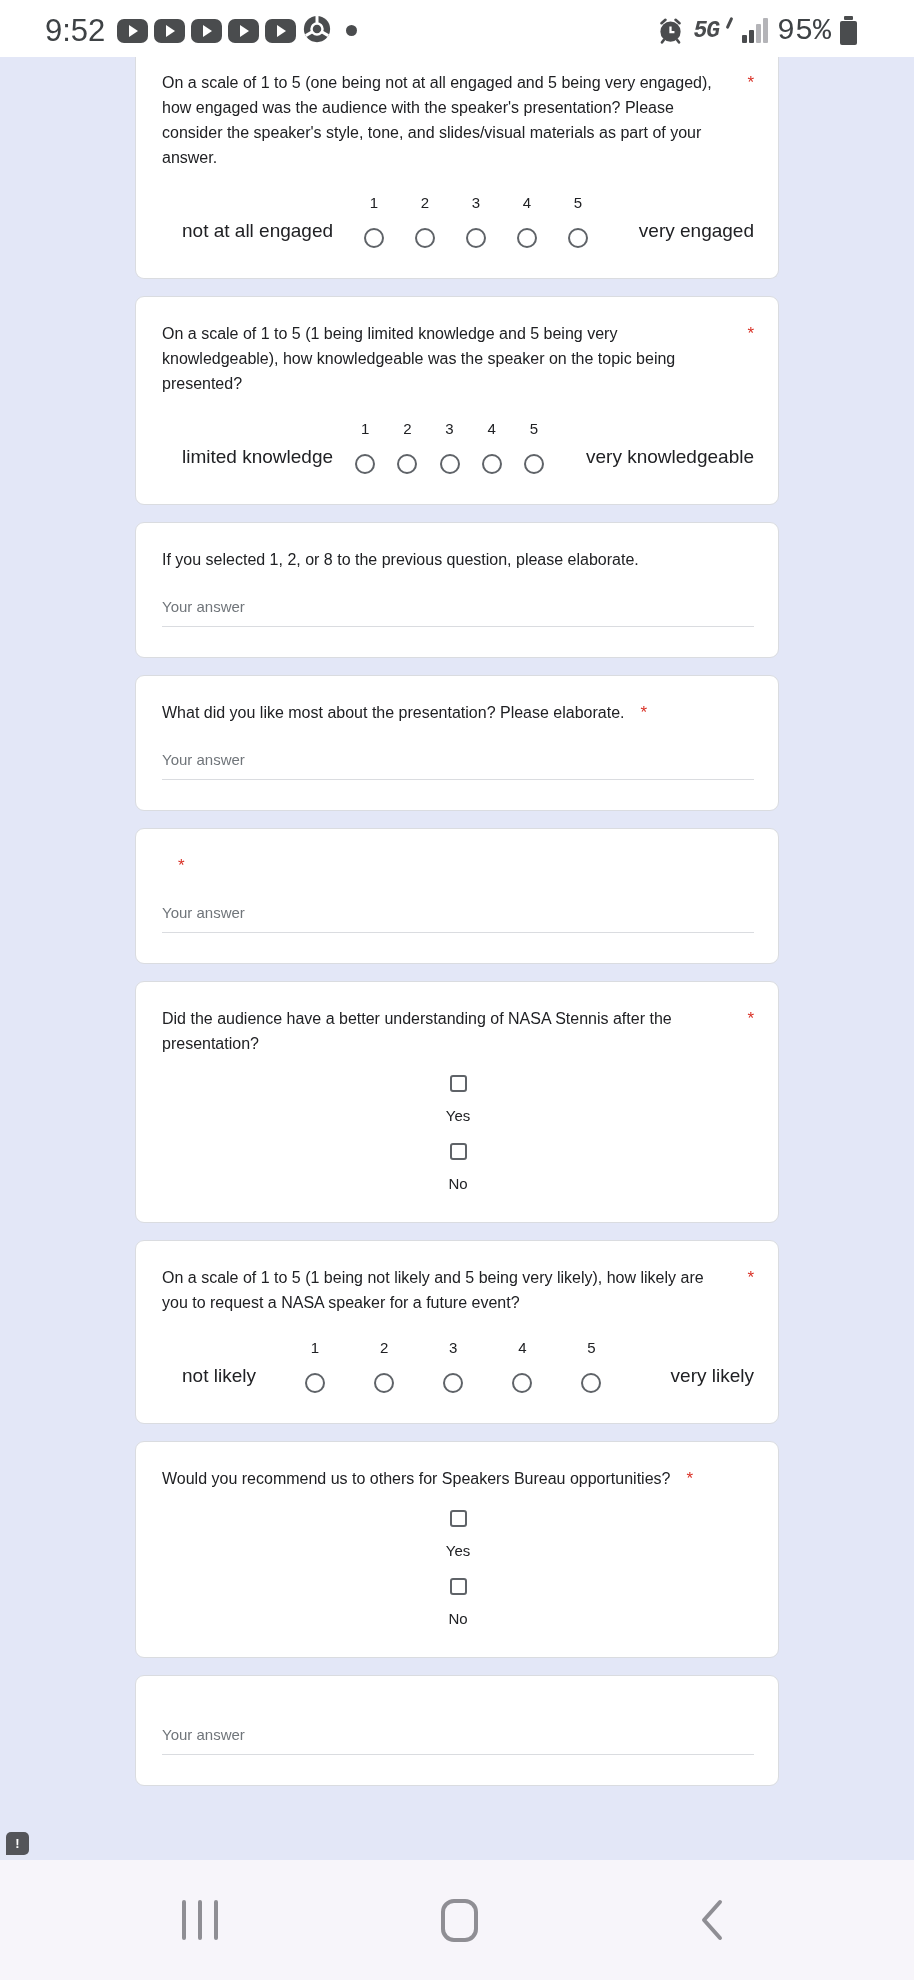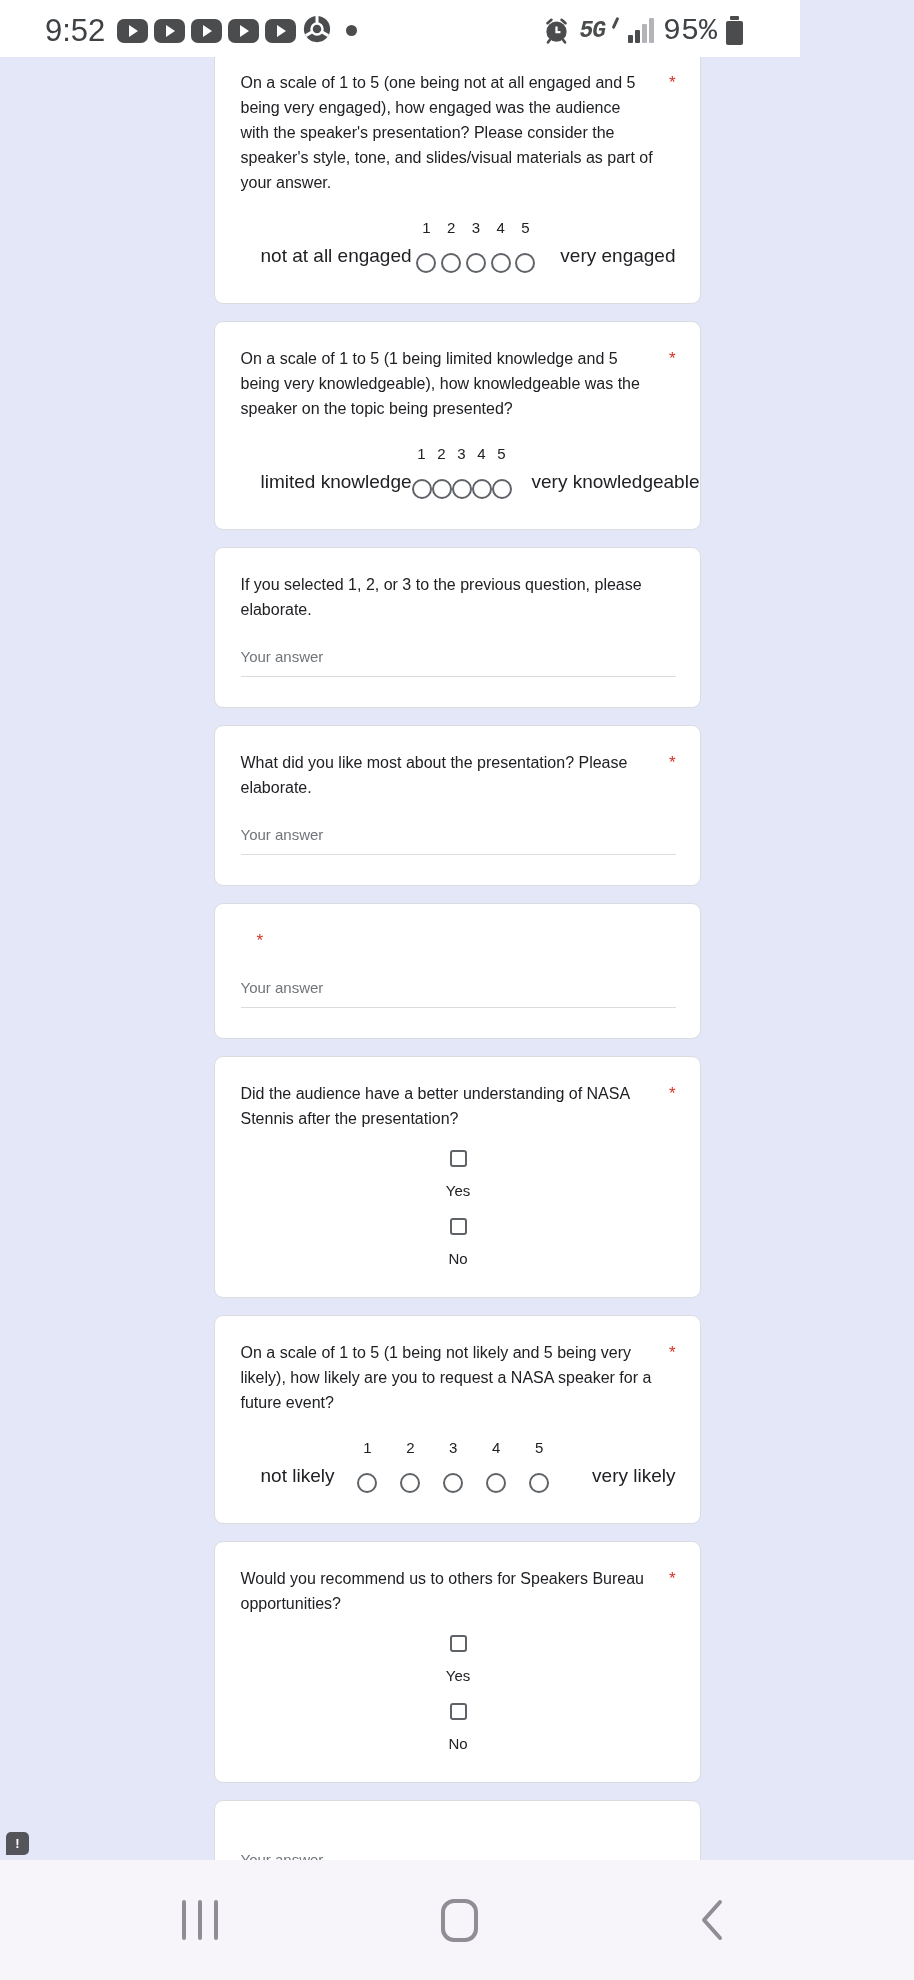--- a/index.html
+++ b/index.html
@@ -6,21 +6,21 @@
     --page-bg:#e3e7f7; --nav-bg:#f7f5fa; --card-bg:#ffffff; --card-border:#dadce0;
     --text:#202124; --muted:#70757a; --control:#5f6368; --required:#d93025;
     --sb-icon:#4a4c4e; --sb-text:#3e4245; --nav-icon:#8f8e94;
   }
   *{box-sizing:border-box;}
   html,body{margin:0;padding:0;}
   body{width:914px;height:1980px;position:relative;overflow:hidden;
        background:var(--page-bg);font-family:"Liberation Sans",sans-serif;color:var(--text);}
 
   
-  .status-bar{position:absolute;top:0;left:0;width:800px;height:57px;background:#fff;
+  .status-bar{position:absolute;top:0;left:0;width:914px;height:57px;background:#fff;
               display:flex;align-items:center;justify-content:space-between;padding:4px 57px 0 45px;}
   .sb-left{display:flex;align-items:center;gap:12px;}
   .sb-time{font-size:31px;font-weight:300;color:var(--sb-text);}
   .app-icons{display:flex;align-items:center;gap:6px;}
   .yt-icon{width:31px;height:24px;background:var(--sb-icon);border-radius:7px;
            display:flex;align-items:center;justify-content:center;}
   .yt-tri{width:0;height:0;border-left:9px solid #fff;border-top:6px solid transparent;
           border-bottom:6px solid transparent;margin-left:2px;}
   .notif-dot{width:11px;height:11px;border-radius:50%;background:var(--sb-icon);margin-left:8px;}
   .sb-right{display:flex;align-items:center;gap:9px;font-family:Liberation Mono, monospace;}
@@ -29,21 +29,21 @@
         transform:rotate(25deg);margin:-16px 2px 0 0;}
   .sig{display:flex;align-items:flex-end;gap:2px;}
   .sig i{display:block;width:5px;border-radius:1px;}
   .bat-pct{font-size:30px;font-weight:300;color:var(--sb-text);}
   .battery{position:relative;width:17px;height:29px;}
   .battery .tip{position:absolute;top:0;left:4px;width:9px;height:4px;background:var(--sb-icon);border-radius:1px;}
   .battery .body{position:absolute;bottom:0;left:0;width:17px;height:24px;background:var(--sb-icon);border-radius:2px;}
 
   
   .content{position:absolute;top:57px;left:0;width:914px;height:1803px;overflow:hidden;background:var(--page-bg);}
-  .cards{width:487px;margin:0 auto;display:flex;flex-direction:column;gap:17px;}
+  .cards{width:644px;margin:0 auto;display:flex;flex-direction:column;gap:17px;}
   .card{background:var(--card-bg);border:1px solid var(--card-border);border-radius:9px;
         padding:24px 24px 30px 26px;}
   .card.first{border-top:none;border-top-left-radius:0;border-top-right-radius:0;padding-top:13px;}
   .q-header{display:flex;align-items:flex-start;}
   .q-title{font-size:16px;line-height:25px;color:var(--text);flex:0 1 auto;}
   .req{color:var(--required);font-size:17px;line-height:25px;margin-left:16px;flex:0 0 auto;}
 
   .scale-block{display:flex;align-items:flex-end;margin-top:24px;}
   .scale-edge{font-size:19px;color:var(--text);padding-bottom:6px;white-space:nowrap;margin-left:20px;}
   .scale-cols{flex:1 1 auto;display:flex;justify-content:space-evenly;align-items:flex-end;}
@@ -194,21 +194,21 @@
             <div class="scale-col">
               <span class="scale-num">5</span>
               <span class="radio"></span>
             </div>
           </div>
           <span class="scale-edge">very knowledgeable</span>
         </div>
       </div>
       <div class="card">
         <div class="q-header">
-          <div class="q-title">If you selected 1, 2, or 3 to the previous question, please elaborate.</div>
+          <div class="q-title">If you selected 1, 2, or 8 to the previous question, please elaborate.</div>
         </div>
         <input class="answer-input" type="text" placeholder="Your answer" style="">
       </div>
       <div class="card">
         <div class="q-header">
           <div class="q-title">What did you like most about the presentation? Please elaborate.</div>
           <span class="req">*</span>
         </div>
         <input class="answer-input" type="text" placeholder="Your answer" style="">
       </div>

